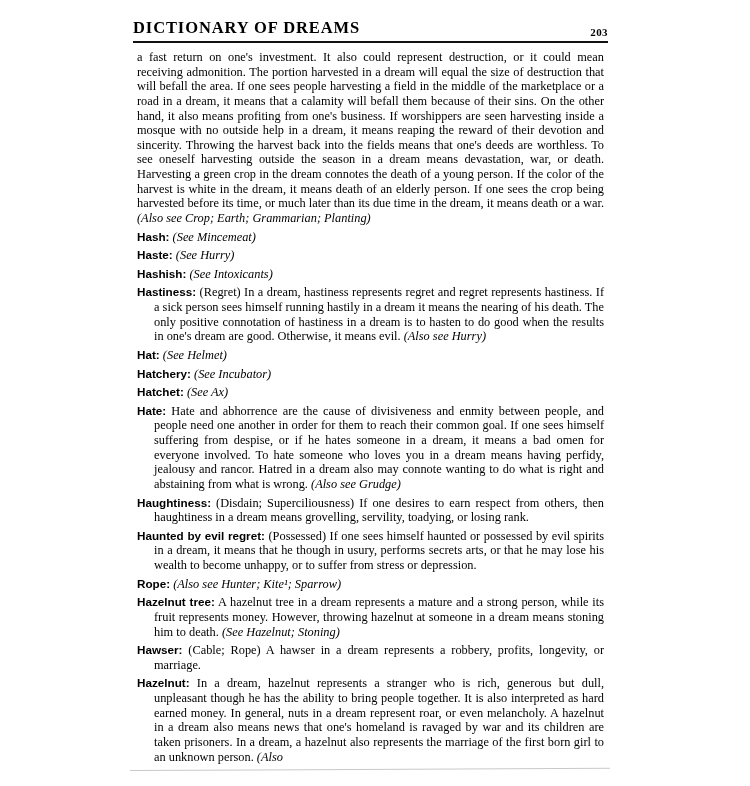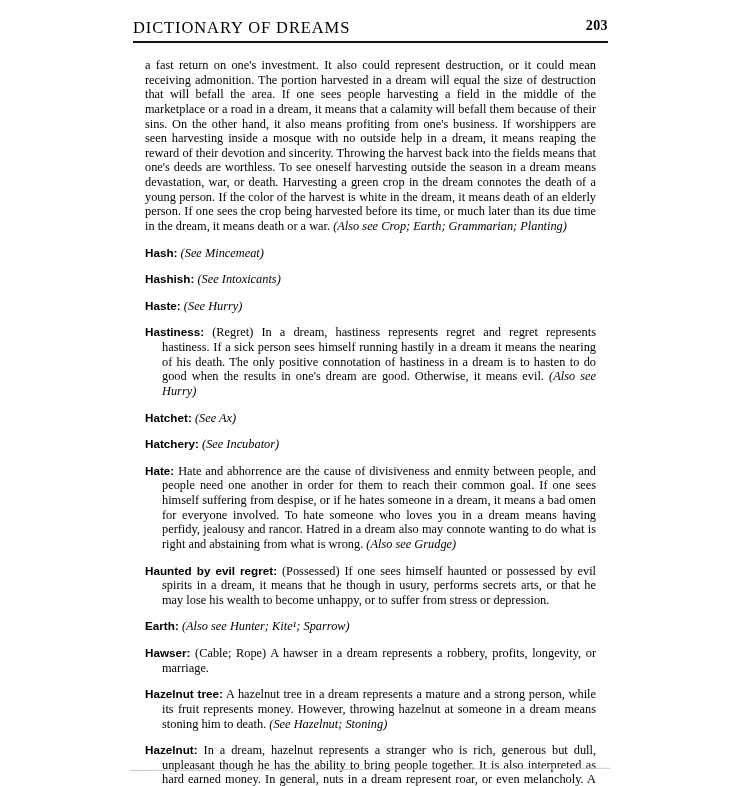--- a/index.html
+++ b/index.html
@@ -30,28 +30,28 @@
     top: 18px;
     width: 475px;
     height: 24px;
   }
   .rh-title {
     position: absolute;
     left: 0;
     top: 0;
     font-size: 16.5px;
     letter-spacing: 0.9px;
-    font-weight: 400;
+    font-weight: 700;
     white-space: nowrap;
   }
   .rh-folio {
     position: absolute;
     right: 0;
-    top: 0;
-    font-size: 14px;
+    top: 8px;
+    font-size: 11px;
     font-weight: 700;
     letter-spacing: 0.4px;
   }
   .rh-rule {
     position: absolute;
     left: 133px;
     top: 41px;
     width: 475px;
     height: 2px;
     background: #111111;
@@ -59,21 +59,21 @@
 
   
   .column {
     position: absolute;
     left: 133px;
     top: 46px;
     width: 475px;
   }
 
   p.para {
-    margin: 12px;
+    margin: 4px;
     font-size: 12.35px;
     line-height: 14.62px;
     text-align: justify;
     text-justify: inter-word;
     -ms-hyphens: none;
     hyphens: none;
   }
   
   p.cont {
     text-indent: 0;
@@ -119,42 +119,44 @@
     <span class="rh-folio">203</span>
   </div>
   <div class="rh-rule"></div>
 
   <div class="column">
 
     <p class="para cont"><span>a fast return on one's investment. It also could represent destruction, or it could mean receiving admonition. The portion harvested in a dream will equal the size of destruction that will befall the area. If one sees people harvesting a field in the middle of the marketplace or a road in a dream, it means that a calamity will befall them because of their sins. On the other hand, it also means profiting from one's business. If worshippers are seen harvesting inside a mosque with no outside help in a dream, it means reaping the reward of their devotion and sincerity. Throwing the harvest back into the fields means that one's deeds are worthless. To see oneself harvesting outside the season in a dream means devastation, war, or death. Harvesting a green crop in the dream connotes the death of a young person. If the color of the harvest is white in the dream, it means death of an elderly person. If one sees the crop being harvested before its time, or much later than its due time in the dream, it means death or a war. </span><span class="it">(Also see Crop; Earth; Grammarian; Planting)</span></p>
 
     <p class="para entry short"><span class="headword">Hash</span><span class="headword">:</span> <span class="it">(See Mincemeat)</span></p>
 
+    <p class="para entry short"><span class="headword">Haste</span><span class="headword">:</span> <span class="it">(See Hurry)</span></p>
+
     <p class="para entry short"><span class="headword">Hashish</span><span class="headword">:</span> <span class="it">(See Intoxicants)</span></p>
-
-    <p class="para entry short"><span class="headword">Haste</span><span class="headword">:</span> <span class="it">(See Hurry)</span></p>
 
     <p class="para entry"><span class="headword">Hastiness</span><span class="headword">:</span><span> (Regret) In a dream, hastiness represents regret and regret represents hastiness. If a sick person sees himself running hastily in a dream it means the nearing of his death. The only positive connotation of hastiness in a dream is to hasten to do good when the results in one's dream are good. Otherwise, it means evil. </span><span class="it">(Also see Hurry)</span></p>
 
+    <p class="para entry short"><span class="headword">Hat</span><span class="headword">:</span> <span class="it">(See Helmet)</span></p>
+
+    <p class="para entry short"><span class="headword">Hatchery</span><span class="headword">:</span> <span class="it">(See Incubator)</span></p>
 
     <p class="para entry short"><span class="headword">Hatchet</span><span class="headword">:</span> <span class="it">(See Ax)</span></p>
-
-    <p class="para entry short"><span class="headword">Hatchery</span><span class="headword">:</span> <span class="it">(See Incubator)</span></p>
 
     <p class="para entry"><span class="headword">Hate</span><span class="headword">:</span><span> Hate and abhorrence are the cause of divisiveness and enmity between people, and people need one another in order for them to reach their common goal. If one sees himself suffering from despise, or if he hates someone in a dream, it means a bad omen for everyone involved. To hate someone who loves you in a dream means having perfidy, jealousy and rancor. Hatred in a dream also may connote wanting to do what is right and abstaining from what is wrong. </span><span class="it">(Also see Grudge)</span></p>
 
 
+    <p class="para entry"><span class="headword">Haughtiness</span><span class="headword">:</span><span> (Disdain; Superciliousness) If one desires to earn respect from others, then haughtiness in a dream means grovelling, servility, toadying, or losing rank.</span></p>
 
     <p class="para entry"><span class="headword">Haunted by evil regret</span><span class="headword">:</span><span> (Possessed) If one sees himself haunted or possessed by evil spirits in a dream, it means that he though in usury, performs secrets arts, or that he may lose his wealth to become unhappy, or to suffer from stress or depression.</span></p>
 
-    <p class="para entry short"><span class="headword">Earth</span><span class="headword">:</span> <span class="it">(Also see Hunter; Kite¹; Sparrow)</span></p>
+    <p class="para entry short"><span class="headword">Rope</span><span class="headword">:</span> <span class="it">(Also see Hunter; Kite¹; Sparrow)</span></p>
+
+    <p class="para entry"><span class="headword">Hazelnut tree</span><span class="headword">:</span><span> A hazelnut tree in a dream represents a mature and a strong person, while its fruit represents money. However, throwing hazelnut at someone in a dream means stoning him to death. </span><span class="it">(See Hazelnut; Stoning)</span></p>
 
     <p class="para entry"><span class="headword">Hawser</span><span class="headword">:</span><span> (Cable; Rope) A hawser in a dream represents a robbery, profits, longevity, or marriage.</span></p>
-
-    <p class="para entry"><span class="headword">Hazelnut tree</span><span class="headword">:</span><span> A hazelnut tree in a dream represents a mature and a strong person, while its fruit represents money. However, throwing hazelnut at someone in a dream means stoning him to death. </span><span class="it">(See Hazelnut; Stoning)</span></p>
 
     <p class="para entry last"><span class="headword">Hazelnut</span><span class="headword">:</span><span> In a dream, hazelnut represents a stranger who is rich, generous but dull, unpleasant though he has the ability to bring people together. It is also interpreted as hard earned money. In general, nuts in a dream represent roar, or even melancholy. A hazelnut in a dream also means news that one's homeland is ravaged by war and its children are taken prisoners. In a dream, a hazelnut also represents the marriage of the first born girl to an unknown person. </span><span class="it">(Also</span></p>
 
   </div>
 
   <div class="scan-edge"></div>
 
 </div>
 
 </body></html>

